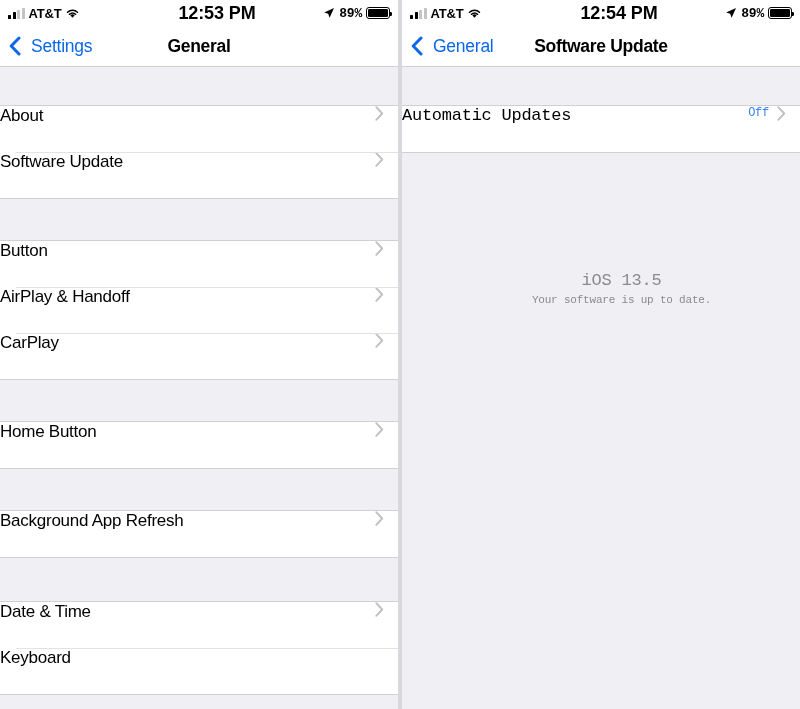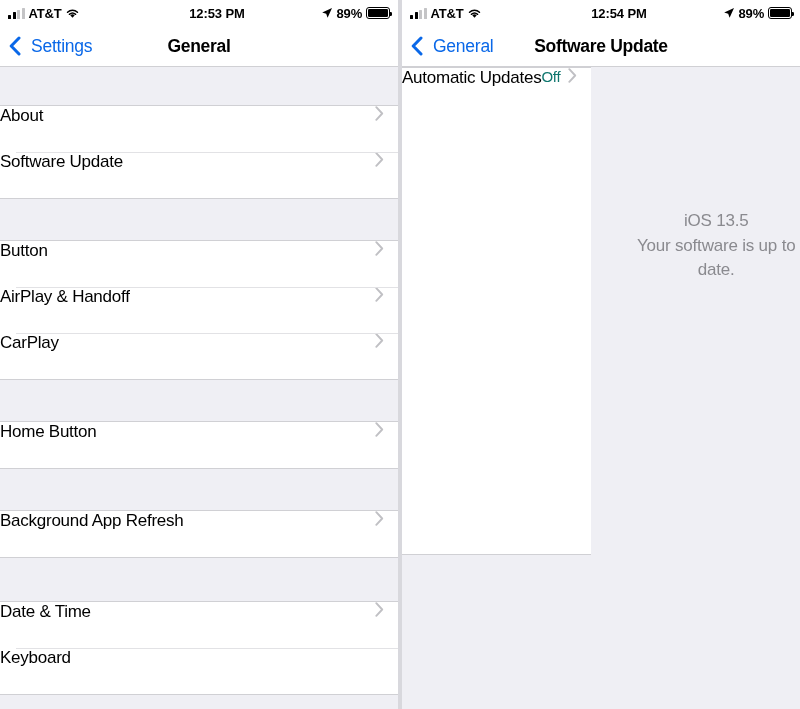--- a/index.html
+++ b/index.html
@@ -17,25 +17,25 @@
   .statusbar {
     height:26px; background:#ffffff;
     display:flex; align-items:center;
     position:relative; padding:0 8px;
     font-size:13.5px; font-weight:bold; color:#000;
   }
   .sb-left { display:flex; align-items:center; gap:4px; }
   .sb-center {
     position:absolute; left:12px; right:0; top:0; height:26px;
     display:flex; align-items:center; justify-content:center;
-    font-size:13px; font-weight:bold; letter-spacing:-0.1px;padding-left:24px;
+    font-size:18px; font-weight:bold; letter-spacing:-0.1px;padding-left:24px;
   }
   .sb-right {
     margin-left:auto; display:flex; align-items:center; gap:4px;
-    position:relative; z-index:2;
+    position:relative; z-index:2;font-family:Liberation Mono, monospace;
   }
   .bars { display:flex; align-items:flex-end; gap:1.5px; height:11px; }
   .bars i { display:block; width:3px; border-radius:0.5px; background:#c4c4c6; }
   .bars i.on { background:#000; }
   .bars i:nth-child(1){ height:4px; }
   .bars i:nth-child(2){ height:6.5px; }
   .bars i:nth-child(3){ height:9px; }
   .bars i:nth-child(4){ height:11px; }
   .carrier { font-size:13px; font-weight:bold; letter-spacing:-0.2px; }
   .wifi { width:15px; height:11px; display:block; }
@@ -82,34 +82,34 @@
   .row {
     height:46px; display:flex; 
     padding-left:0; padding-right:14px;
     background:#fff; position:relative; cursor:pointer;
   }
   .row + .row::before {
     content:""; position:absolute; left:16px; right:0; top:0;
     height:1px; background:#e2e2e5;
   }
   .row-label { font-size:17px; color:#000; letter-spacing:-0.25px; flex:1; }
-  .row-value { font-size:15px; color:#0f766e; letter-spacing:-0.25px; margin-right:8px; }
+  .row-value { font-size:12px; color:#3b82f6; letter-spacing:-0.25px; margin-right:8px; }
   .chev { width:9px; height:15px; display:block; flex:none; }
 
   
   .update-area {
     flex:1; background:#efeff4;
     display:flex; align-items:center; justify-content:center;
     text-align:center;
     padding-left:41px;
   }
   .update-block { margin-bottom:130px; }
   .ios-ver { font-size:17px; color:#8a8a8f; letter-spacing:-0.2px; line-height:1.45; }
-  .ios-msg { font-size:17px; color:#8a8a8f; letter-spacing:-0.2px; line-height:1.45; }
-  .right-content { height:488px; background:#efeff4; display:flex; flex-direction:row; }
+  .ios-msg { font-size:11px; color:#8a8a8f; letter-spacing:-0.2px; line-height:1.45; }
+  .right-content { height:488px; background:#efeff4; display:flex; flex-direction:column;font-family:Liberation Mono, monospace; }
 </style>
 </head>
 <body>
 
 <div class="screens">
 
   <div class="phone left">
 
     <div class="statusbar">
       <div class="sb-left">

